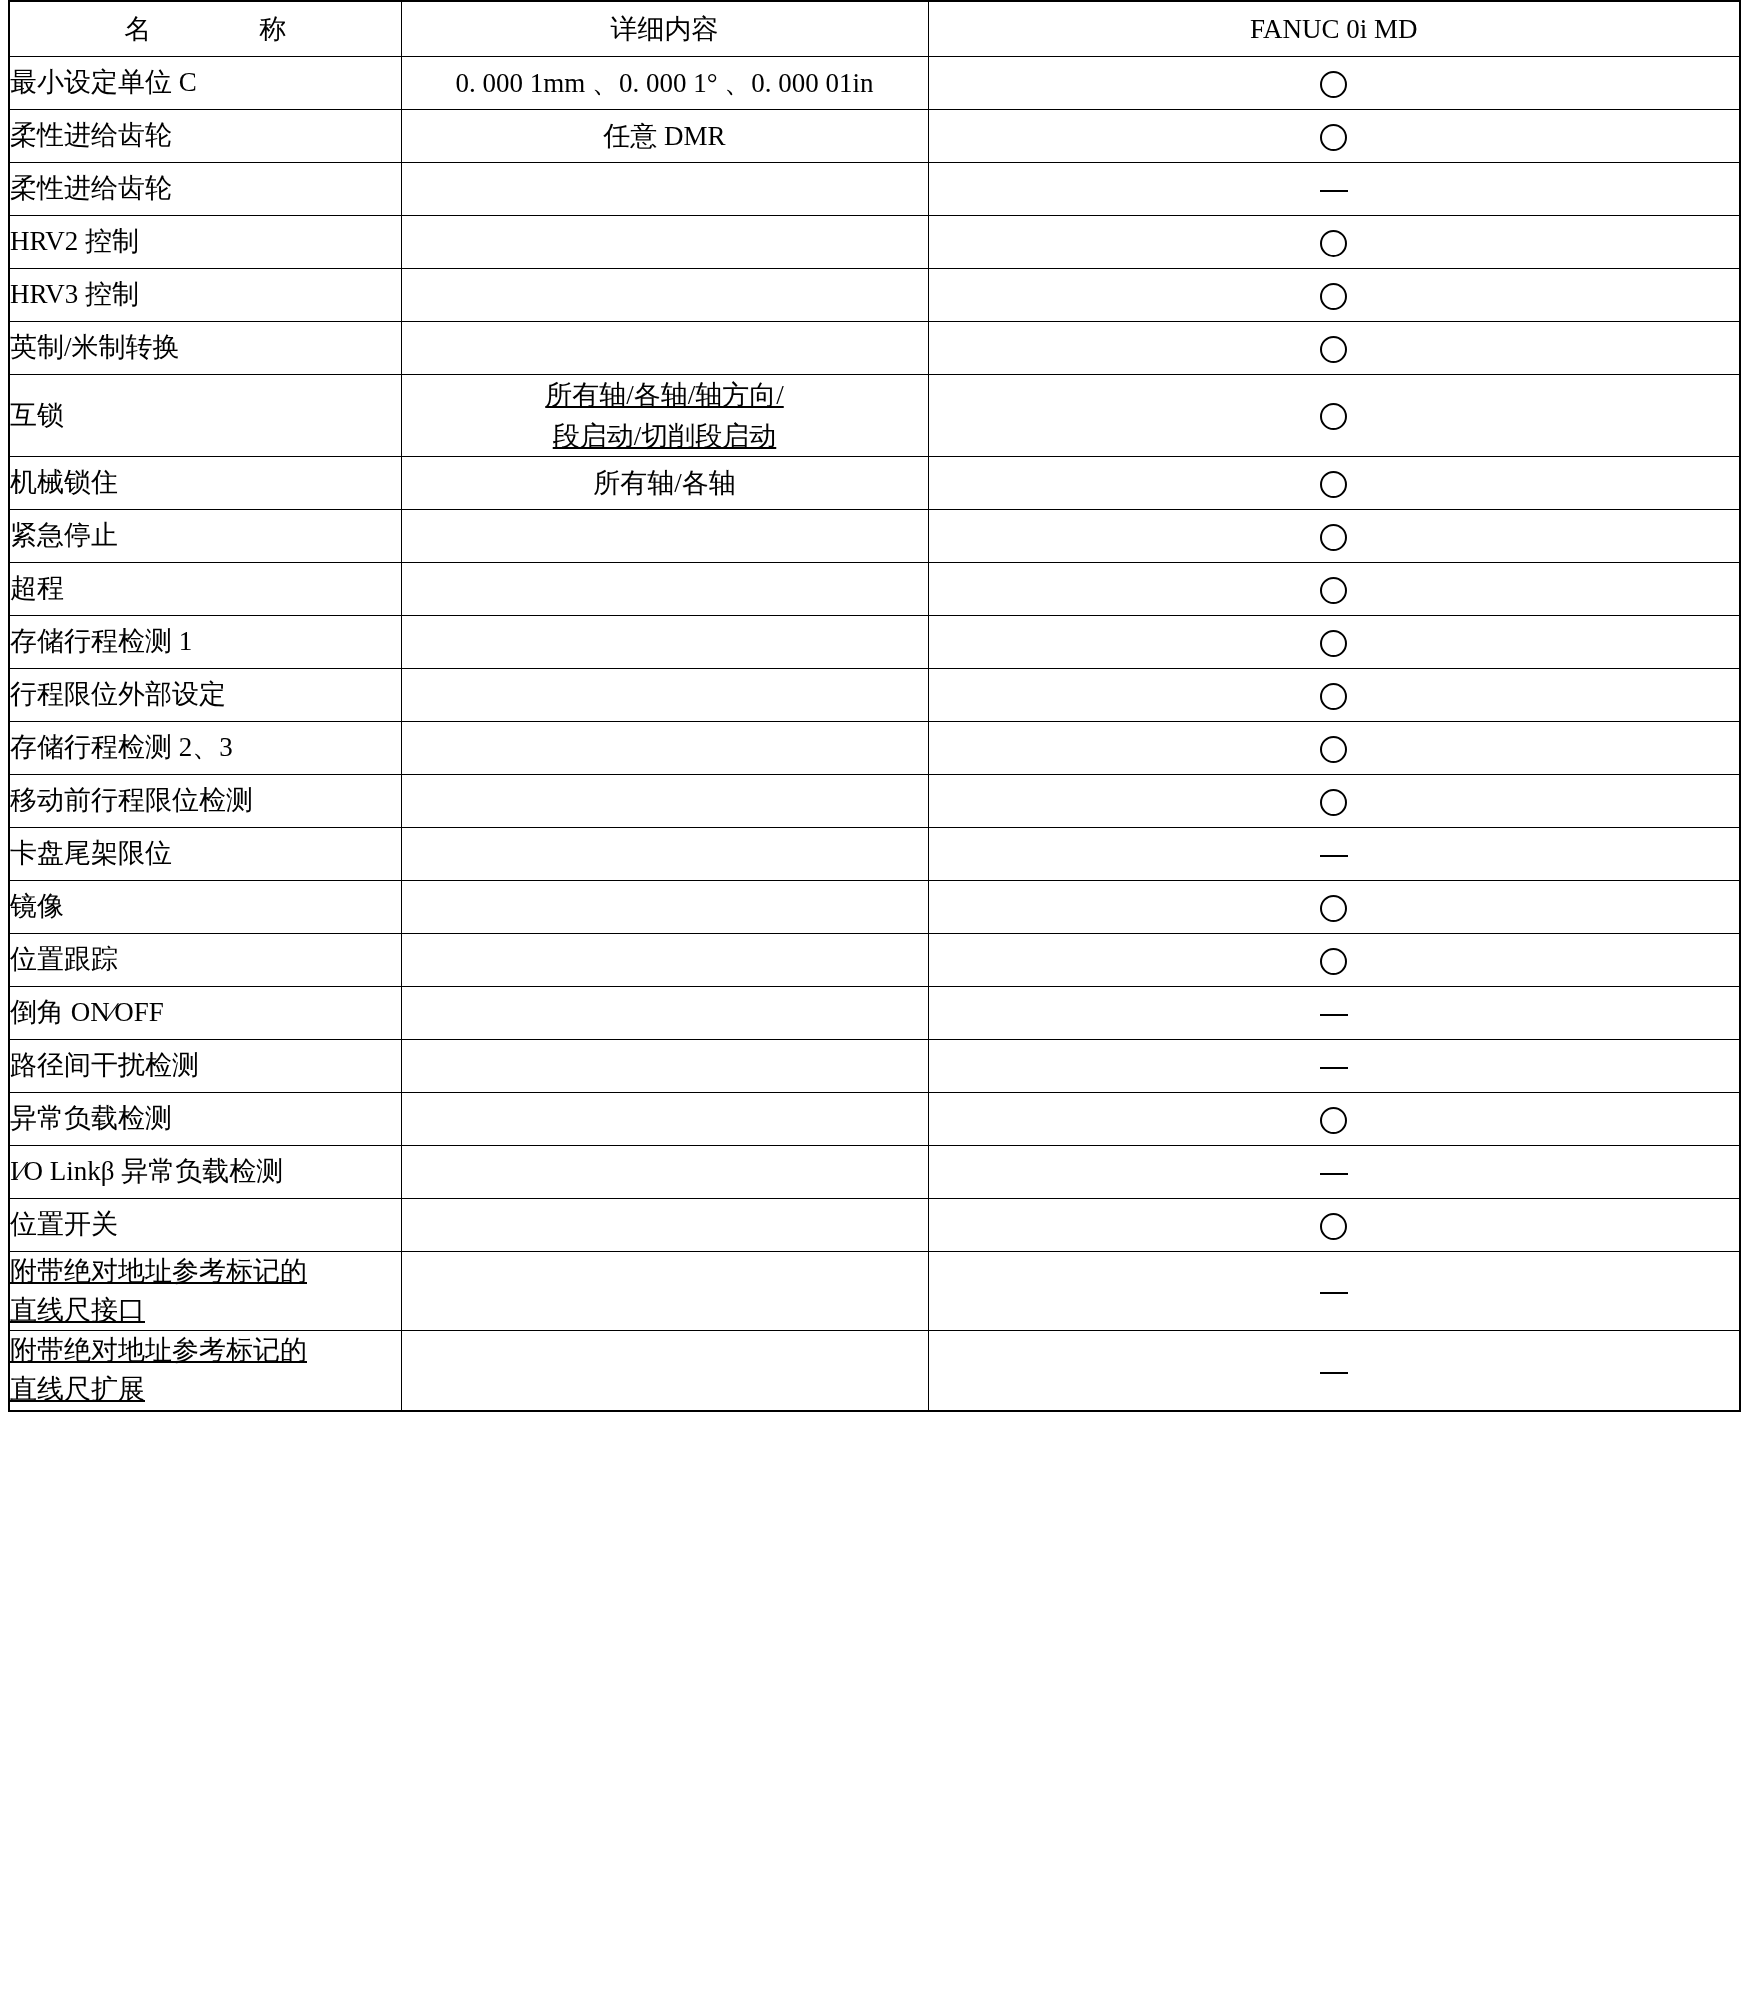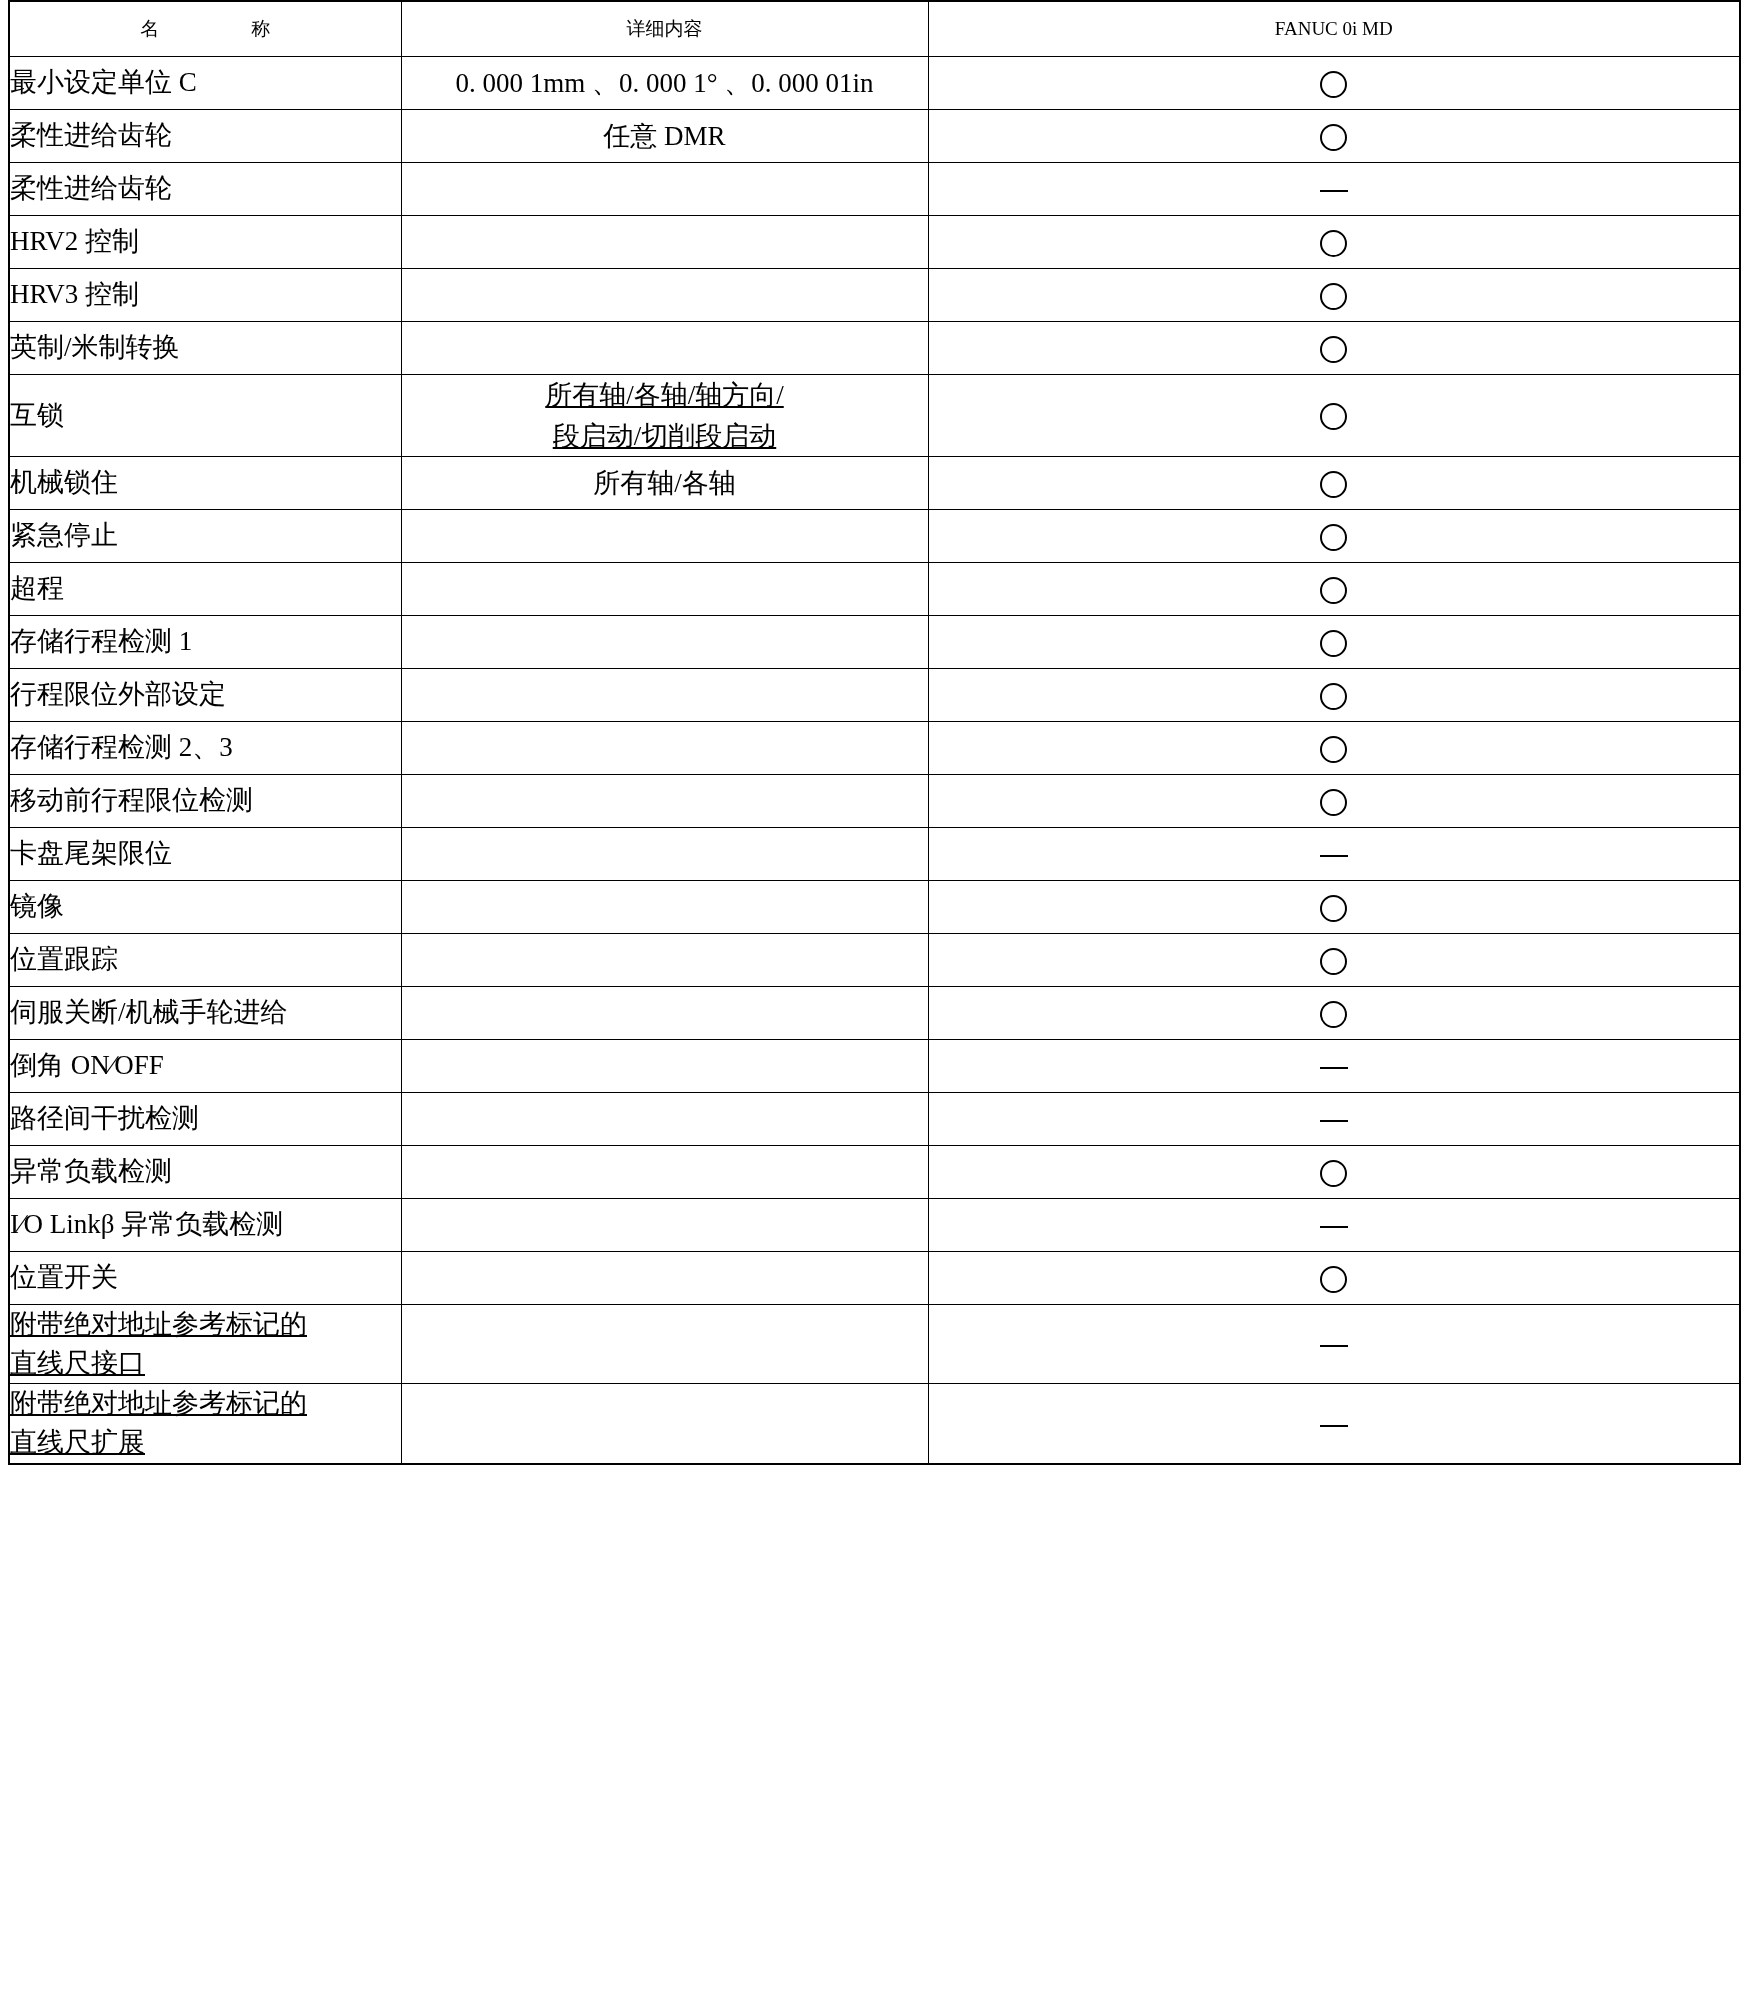--- a/index.html
+++ b/index.html
@@ -29,21 +29,21 @@
     border: 1px solid #000000;
     padding: 0;
     vertical-align: middle;
   }
   
   table.spec {
     border: 2px solid #000000;
   }
   thead th {
     font-weight: normal;
-    font-size: 19px;
+    font-size: 27px;
     height: 54px;
     text-align: center;
     border-bottom: 2px solid #000000;
   }
   thead th.name-head {
     letter-spacing: 18px;
     text-indent: 18px;
   }
   tbody td {
     font-size: 27px;
@@ -185,25 +185,20 @@
           <td class="name">镜像</td>
           <td class="detail"></td>
           <td class="mark"><span class="mark-circle"></span></td>
         </tr>
         <tr>
           <td class="name">位置跟踪</td>
           <td class="detail"></td>
           <td class="mark"><span class="mark-circle"></span></td>
         </tr>
         <tr>
-          <td class="name">伺服关断/机械手轮进给</td>
-          <td class="detail"></td>
-          <td class="mark"><span class="mark-circle"></span></td>
-        </tr>
-        <tr>
           <td class="name">倒角 ON∕OFF</td>
           <td class="detail"></td>
           <td class="mark"><span class="mark-dash"></span></td>
         </tr>
         <tr>
           <td class="name">路径间干扰检测</td>
           <td class="detail"></td>
           <td class="mark"><span class="mark-dash"></span></td>
         </tr>
         <tr>

